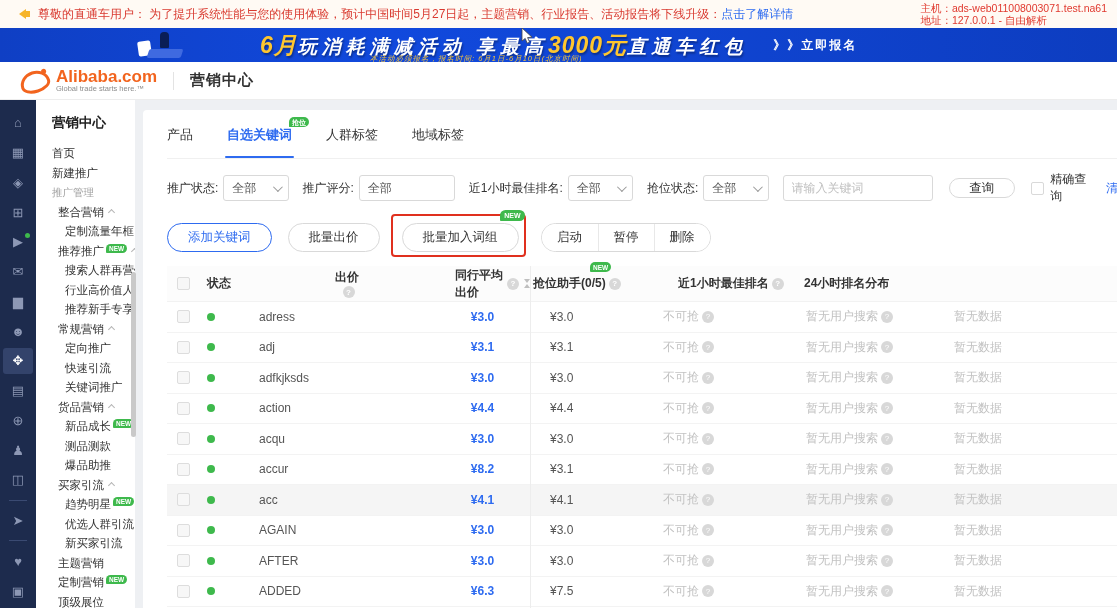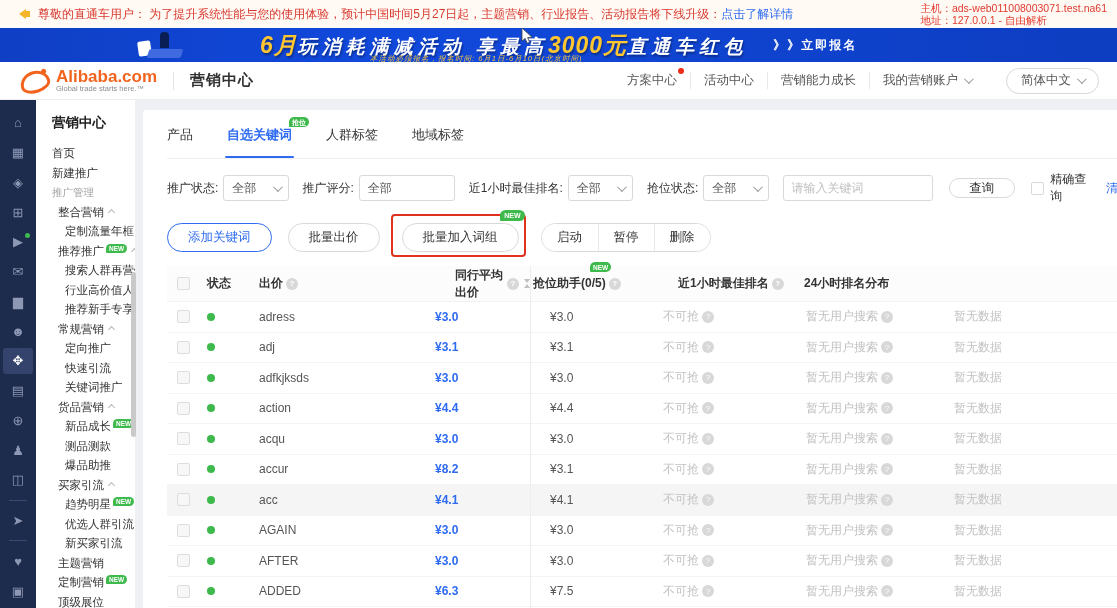--- a/index.html
+++ b/index.html
@@ -103,21 +103,21 @@
   .seg + .seg { border-left:1px solid #e8e8e8; }
   
   .table { margin-top:14px; position:relative; }
   .v-div { position:absolute; left:363px; top:0; bottom:0; width:1px; background:#ededed; }
   .t-head, .t-row { display:grid; grid-template-columns:40px 52px 176px 95px 130px 128px 150px 1fr; align-items:center; }
   .t-head { height:36px; font-size:12px; font-weight:bold; color:#333; background:#fcfcfc; border-bottom:1px solid #f2f2f2; }
   .t-row { height:30.5px; border-bottom:1px solid #f3f3f3; font-size:12px; }
   .t-row.hl { background:#f5f5f5; }
   .cell { display:flex; align-items:center; }
   .cell.c-check { padding-left:10px; }
-  .cell.c-bid { justify-content:flex-start; }
+  .cell.c-bid { justify-content:flex-end;flex-direction:column; }
   .cell.c-peer { padding-left:20px; }
   .cell.c-grab { padding-left:3px; position:relative; }
   .cell.c-rank { padding-left:18px; }
   .cell.c-dist { padding-left:16px; }
   .row-cbx { width:13px; height:13px; border:1px solid #ddd; border-radius:2px; background:#f7f7f7; cursor:pointer; }
   .status-dot { width:8px; height:8px; border-radius:50%; background:#3eb94c; }
   .kw { color:#555; }
   .bid { color:#2e6bf0; font-weight:bold; cursor:pointer; }
   .peer { color:#555; }
   .gray { color:#c2c2c2; }
@@ -165,32 +165,20 @@
 <div class="site-header">
   <div class="logo-wrap">
     <div class="logo-mark"></div>
     <div>
       <div class="logo-text">Alibaba.com</div>
       <div class="logo-tag">Global trade starts here.™</div>
     </div>
   </div>
   <div class="hdr-div"></div>
   <div class="app-title">营销中心</div>
-  <div class="hdr-right">
-    <div id="header-nav" style="display:flex;align-items:center;">
-        <span class="nav-item">方案中心<i class="red-dot"></i></span>
-        <span class="nav-item">活动中心</span>
-        <span class="nav-item">营销能力成长</span>
-        <span class="nav-item">我的营销账户<i class="caret-down"></i></span>
-      </div>
-    <div class="lang-pill">
-      <span>简体中文</span>
-      <span class="caret-down"></span>
-    </div>
-  </div>
 </div>
 
 <div class="app-row">
   <div class="rail" id="icon-rail">
       <div class="rail-ic">⌂</div>
       <div class="rail-ic">▦</div>
       <div class="rail-ic">◈</div>
       <div class="rail-ic">⊞</div>
       <div class="rail-ic">▶<i class="gdot"></i></div>
       <div class="rail-ic">✉</div>

